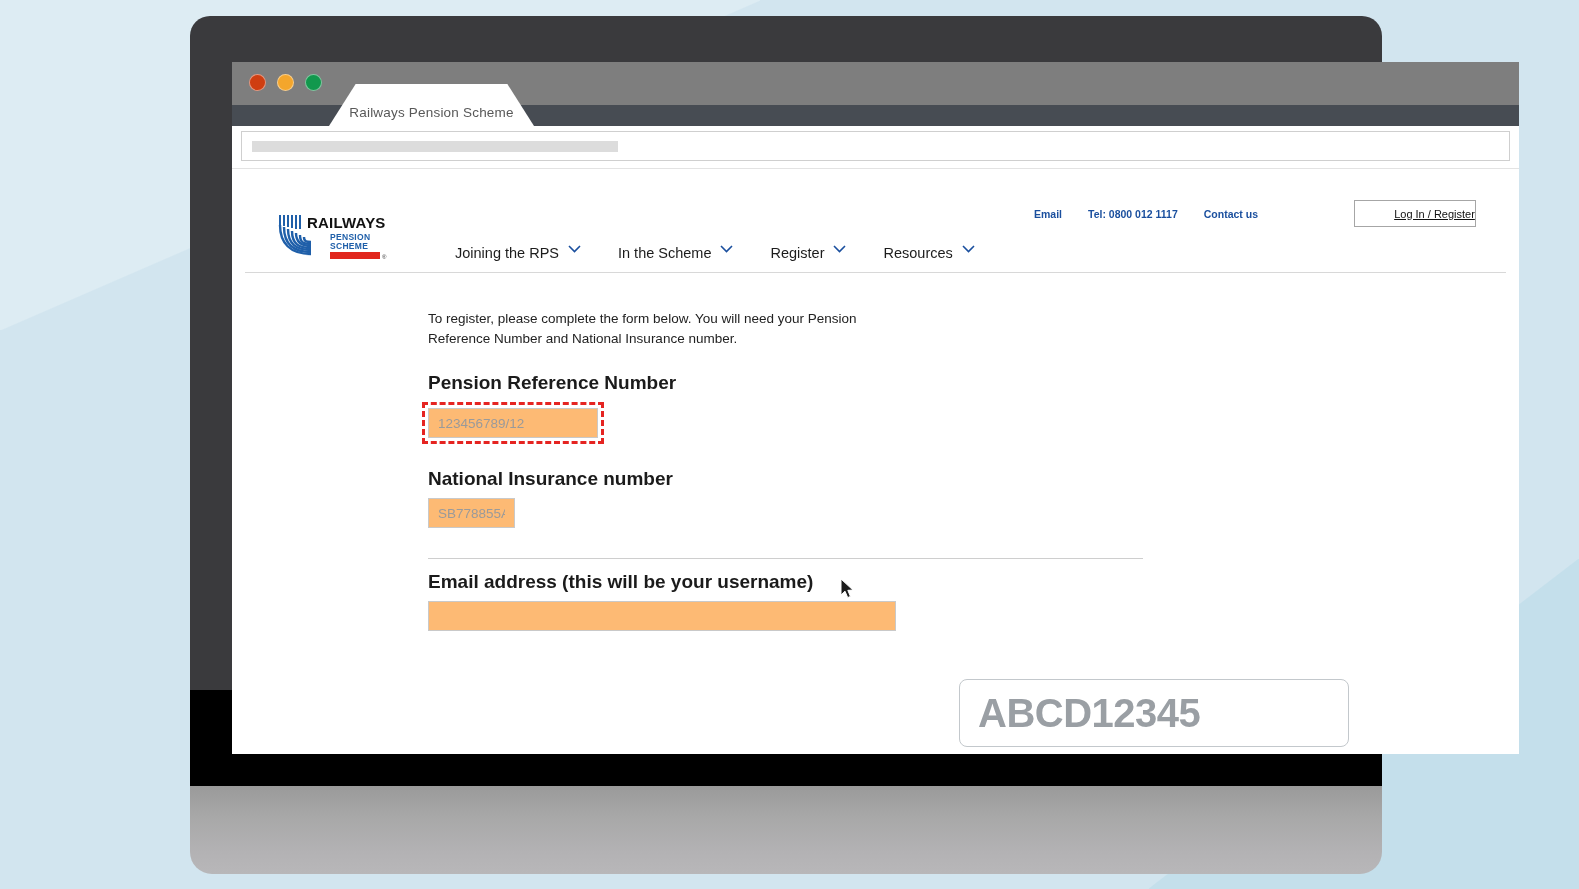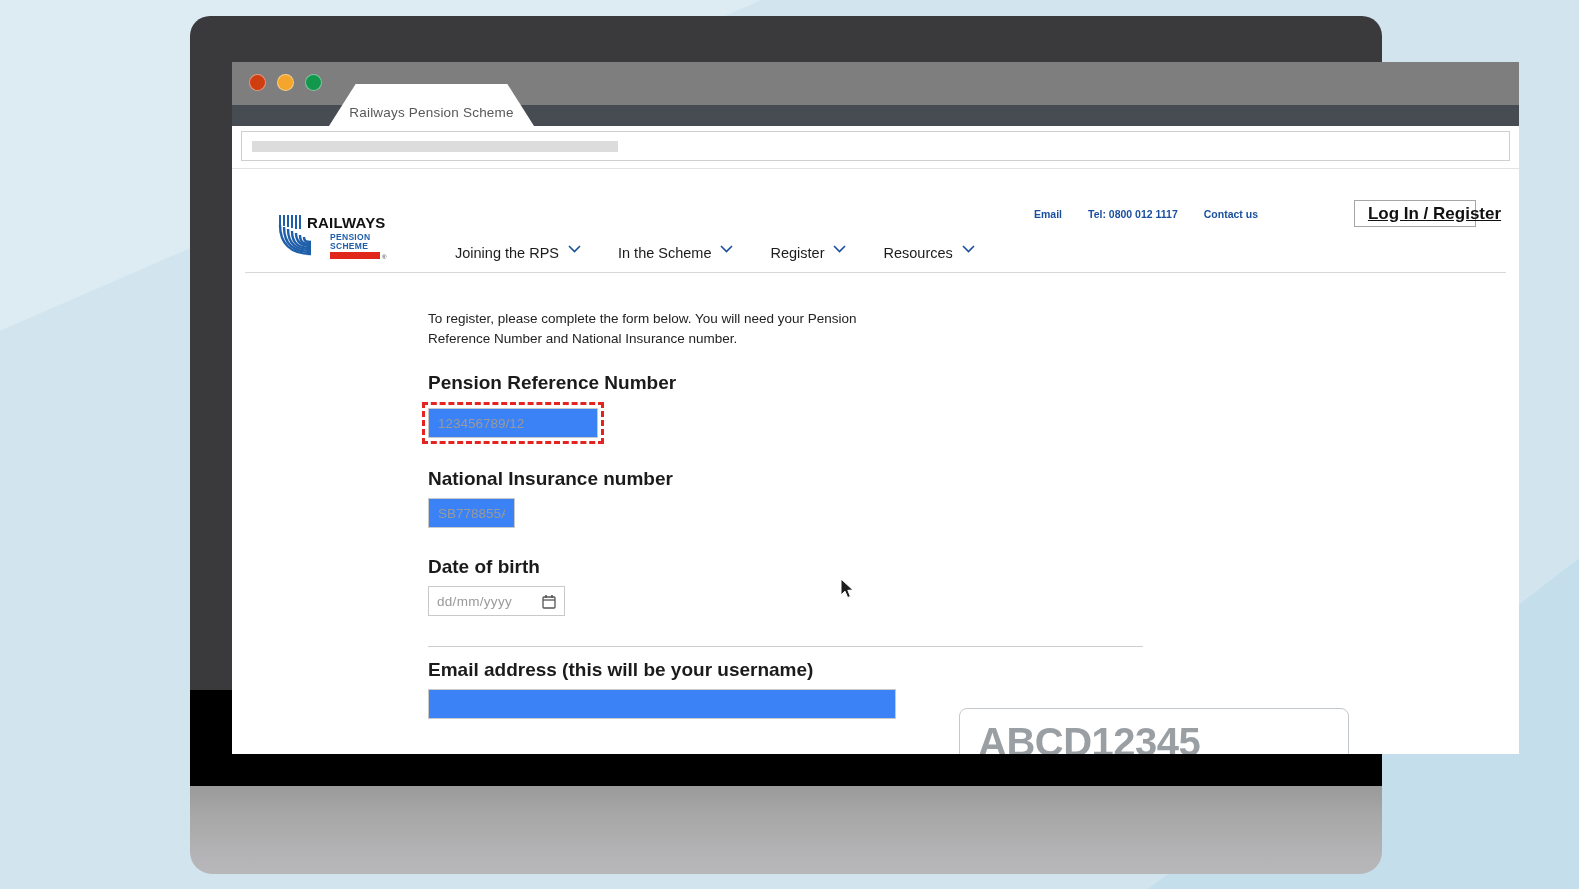--- a/index.html
+++ b/index.html
@@ -165,25 +165,25 @@
     font-weight: 600;
   }
   #login-register-button {
     width: 122px; height: 27px;
     border: 1px solid #a6a6a6;
     background: #ffffff;
     display: flex; align-items: center; justify-content: center;
     margin-left: 70px;
   }
   #login-register-label {
-    font-size: 17px;
+    font-size: 11px;
     color: #111111;
     text-decoration: underline;
     white-space: nowrap;
-    font-weight: 700;
+    font-weight: 400;
     padding-left: 39px;
   }
 
   
   #main-nav {
     position: absolute;
     left: 210px; bottom: 11px;
     display: flex; align-items: center; gap: 37px;
   }
   .nav-item {
@@ -229,21 +229,21 @@
   .field-group { margin-bottom: 0; }
   .field-label {
     font-size: 19px;
     color: #1b1b1b;
     font-weight: 600;
     margin-bottom: 8px;
   }
   .text-input {
     height: 30px;
     border: 1px solid #c9c9c9;
-    background: #3b82f6;
+    background: #fdba74;
     font-family: "Liberation Sans", sans-serif;
     font-size: 13.5px;
     color: #222222;
     padding: 4px 9px;
     outline: none;
   }
   .text-input::placeholder { color: #9a9a9a; }
 
   #pension-ref-highlight {
     position: relative;
@@ -279,21 +279,21 @@
     height: 1px;
     background: #cecece;
   }
 
   #email-group { margin-top: 12px; }
   #email-input { width: 468px; height: 30px; }
 
   
   #pension-ref-callout {
     position: absolute;
-    left: 727px; top: 435px;
+    left: 727px; top: 406px;
     width: 390px; height: 68px;
     border: 1px solid #c3c8cc;
     border-radius: 8px;
     background: #ffffff;
     display: flex; align-items: center;
     padding-left: 18px;
   }
   #pension-ref-callout-text {
     font-size: 40px;
     font-weight: bold;
@@ -433,34 +433,20 @@
           <div id="pension-ref-highlight">
             <input id="pension-ref-input" class="text-input" type="text" placeholder="123456789/12" style="">
           </div>
         </div>
 
         <div class="field-group" id="ni-number-group">
           <div class="field-label">National Insurance number</div>
           <input id="ni-number-input" class="text-input" type="text" placeholder="SB778855A" style="">
         </div>
 
-        <div class="field-group" id="dob-group">
-          <div class="field-label">Date of birth</div>
-          <div id="dob-input-wrap">
-            <span id="dob-placeholder">dd/mm/yyyy</span>
-            <span>
-              <svg id="calendar-icon" width="14" height="15" viewBox="0 0 14 15">
-                <rect x="1" y="3" width="12" height="11" rx="1" stroke="#555555" stroke-width="1.3" fill="none"></rect>
-                <path d="M1,6 L13,6" stroke="#555555" stroke-width="1.3"></path>
-                <path d="M4,1 L4,4" stroke="#555555" stroke-width="1.6"></path>
-                <path d="M10,1 L10,4" stroke="#555555" stroke-width="1.6"></path>
-              </svg>
-            </span>
-          </div>
-        </div>
 
         <div id="form-divider"></div>
 
         <div class="field-group" id="email-group">
           <div class="field-label">Email address (this will be your username)</div>
           <input id="email-input" class="text-input" type="text" placeholder="" style="">
         </div>
       </form>
 
       <div id="pension-ref-callout">

